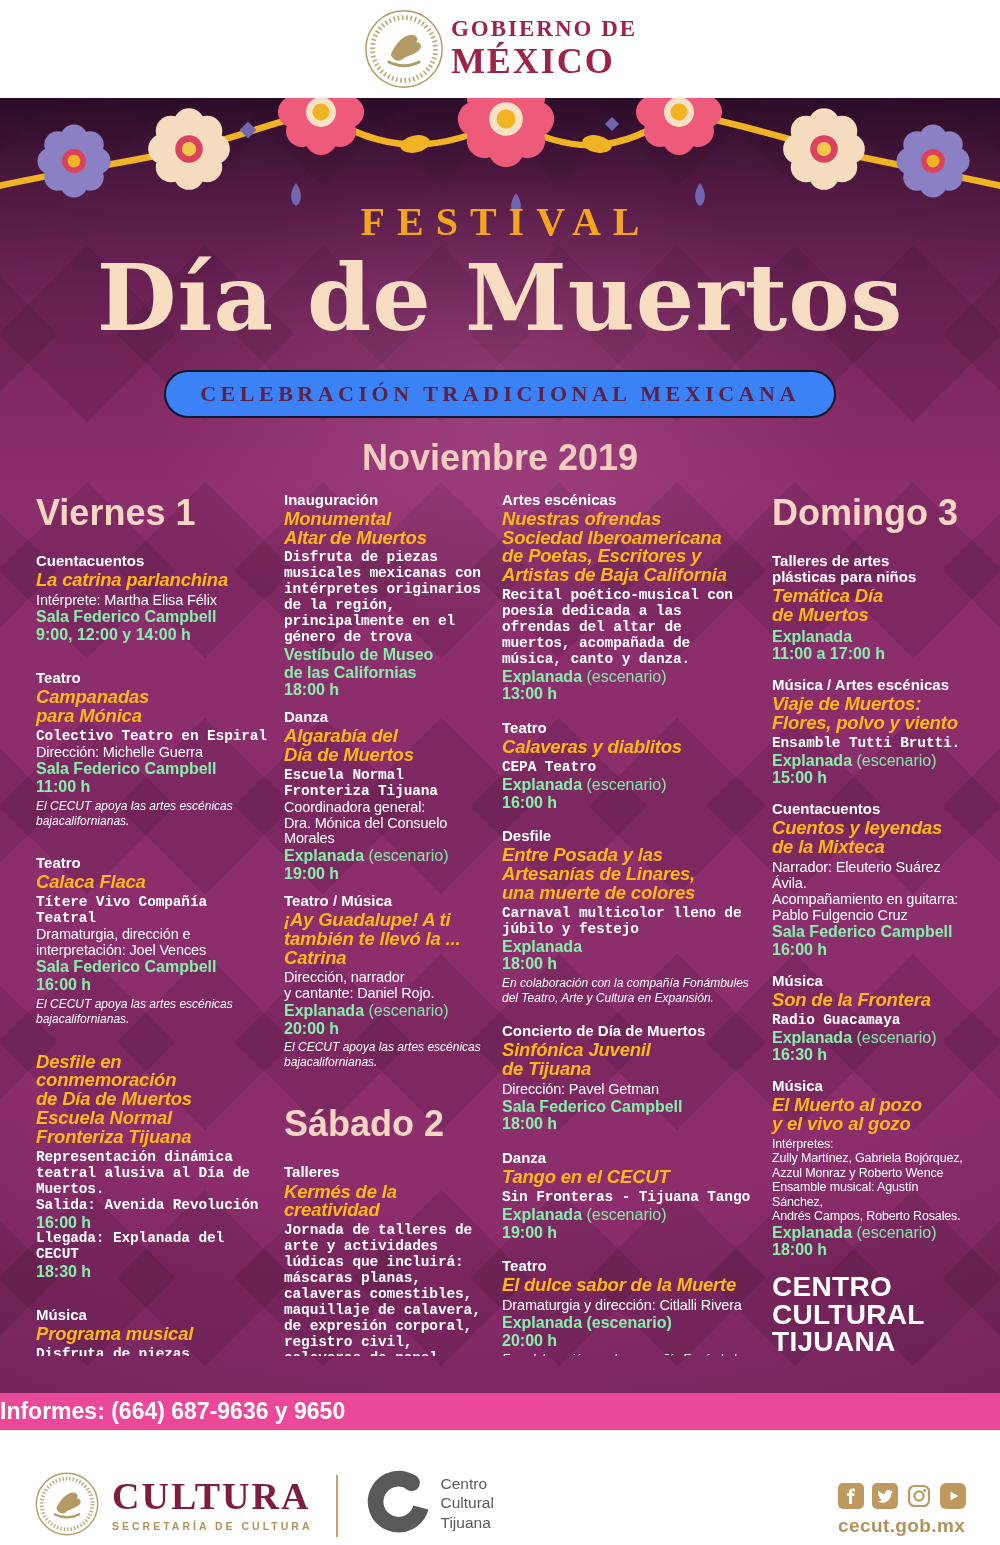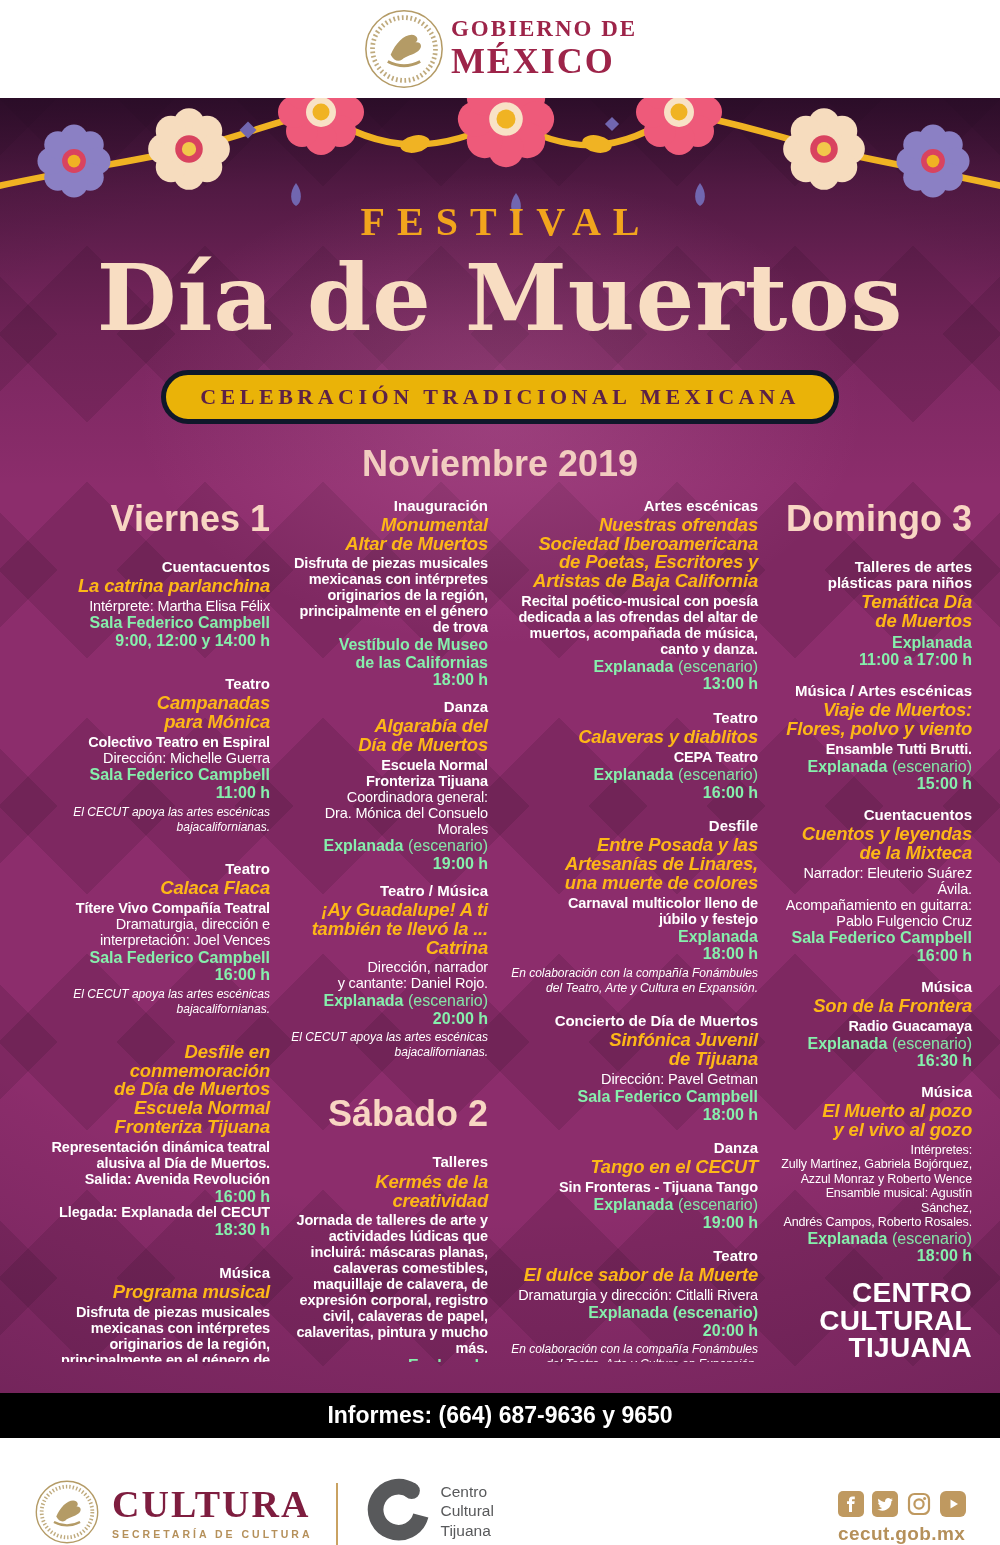--- a/index.html
+++ b/index.html
@@ -41,58 +41,58 @@
   .festival{
     font-family:"Liberation Serif", serif; font-weight:700;
     font-size:40px; line-height:1; letter-spacing:12px; text-indent:12px; color:#f2a51d;
   }
   .dia{
     font-family:"DejaVu Serif", serif; font-weight:700;
     font-size:92px; line-height:1.0; color:#f8ddc2; margin-top:10px; letter-spacing:1px;
   }
   .badge{
     display:inline-block; margin-top:26px;
-    background:#eab308; color:#5c2147;
-    border:5px solid #0f172a; border-radius:999px;
+    background:#3b82f6; color:#5c2147;
+    border:2px solid #0f172a; border-radius:999px;
     padding:8px 34px;
     font-family:"Liberation Serif", serif; font-weight:700;
     font-size:22px; letter-spacing:4.5px; line-height:1.25;
   }
   .month{ margin-top:22px; font-weight:700; font-size:36px; line-height:1; color:#f2cdc0; }
   
   .columns{
     position:relative; display:grid;
     grid-template-columns:248px 218px 270px 1fr;
     padding:16px 24px 0 36px; height:880px; overflow:hidden;
   }
-  .col{ padding-right:14px;text-align:right; }
+  .col{ padding-right:14px; }
   .col:last-child{ padding-right:4px; }
   .day{ font-weight:800; font-size:36px; line-height:1; color:#f8d6c3; margin:3px 0 22px; }
   .day.mid{ margin-top:36px; }
   .event{ margin-bottom:16px; color:#ffffff; }
   .c1 .event{ margin-bottom:26px; }
   .c2 .event{ margin-bottom:10px; }
   .c3 .event{ margin-bottom:17px; }
   .c4 .event{ margin-bottom:14px; }
   .cat{ font-weight:700; font-size:15px; line-height:1.08; color:#ffffff; }
   .title{
     font-weight:800; font-style:italic; font-size:18.5px; line-height:1.02;
     letter-spacing:-0.2px; color:#fdb717; margin:2px 0 3px;
   }
   .ln-body{ font-size:14.5px; line-height:1.1; letter-spacing:-0.15px; color:#ffffff; }
-  .ln-bbold{ font-weight:700; font-size:14.5px; line-height:1.1; letter-spacing:-0.15px; color:#ffffff; }
+  .ln-bbold{ font-weight:700; font-size:14.5px; line-height:1.1; letter-spacing:-0.15px; color:#ffffff;font-family:Liberation Mono, monospace; }
   .ln-small{ font-size:12.5px !important; line-height:1.16 !important; }
   .ln-venue,.ln-time{ font-weight:800; font-size:16px; line-height:1.1; color:#86efac; }
   .ln-venue .light{ font-weight:400; opacity:.95; }
   .ln-note{ font-style:italic; font-size:12px; line-height:1.25; margin-top:3px; color:#ffffff; }
   .big-white{ font-weight:800; font-size:28px; line-height:0.99; letter-spacing:.3px; color:#ffffff; margin:10px 0 14px; }
   
   .informes{
-    height:45px; background:#000000;
-    display:flex; align-items:center; justify-content:center;
+    height:37px; background:#ec4899;
+    display:flex; align-items:center; justify-content:flex-start;
     color:#ffffff; font-weight:700; font-size:23px;
   }
   
   .footer{
     height:107px; background:#ffffff;
     display:flex; align-items:flex-end; padding:0 34px;
   }
   .cultura-block{ display:flex; align-items:center; gap:12px; }
   .cultura-word{
     font-family:"Liberation Serif", serif; font-weight:700;

